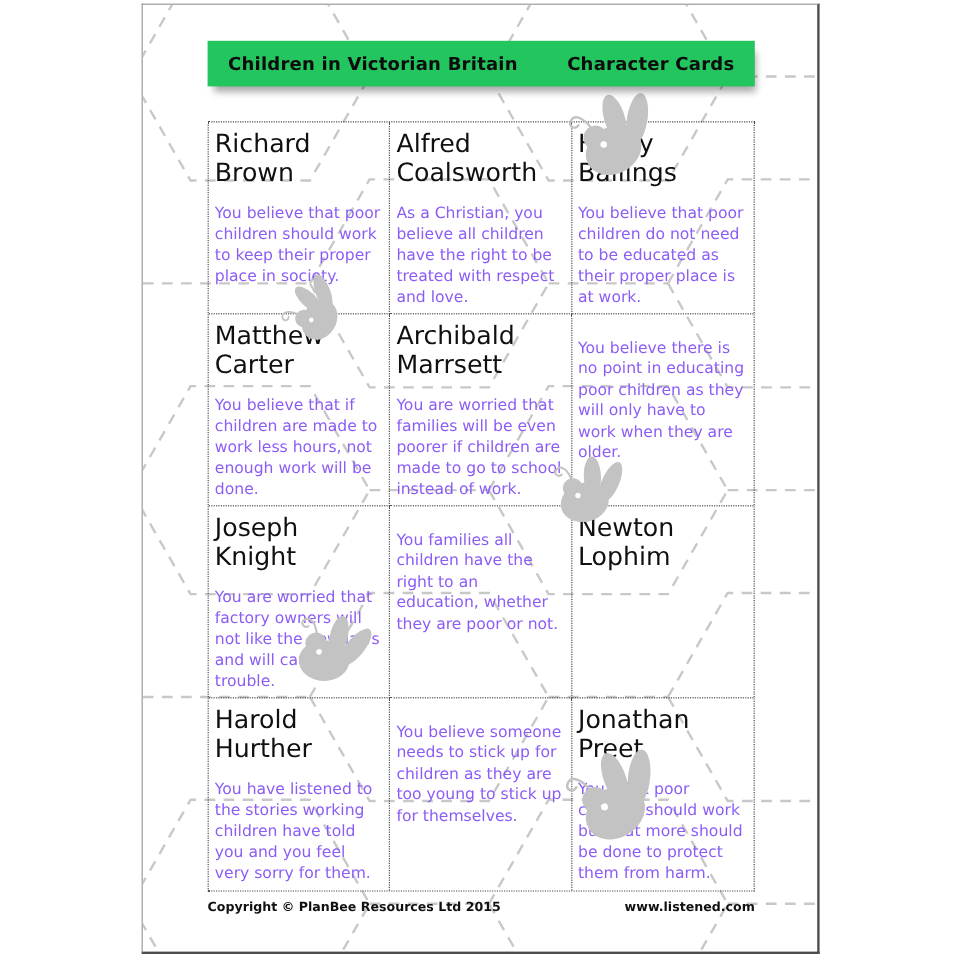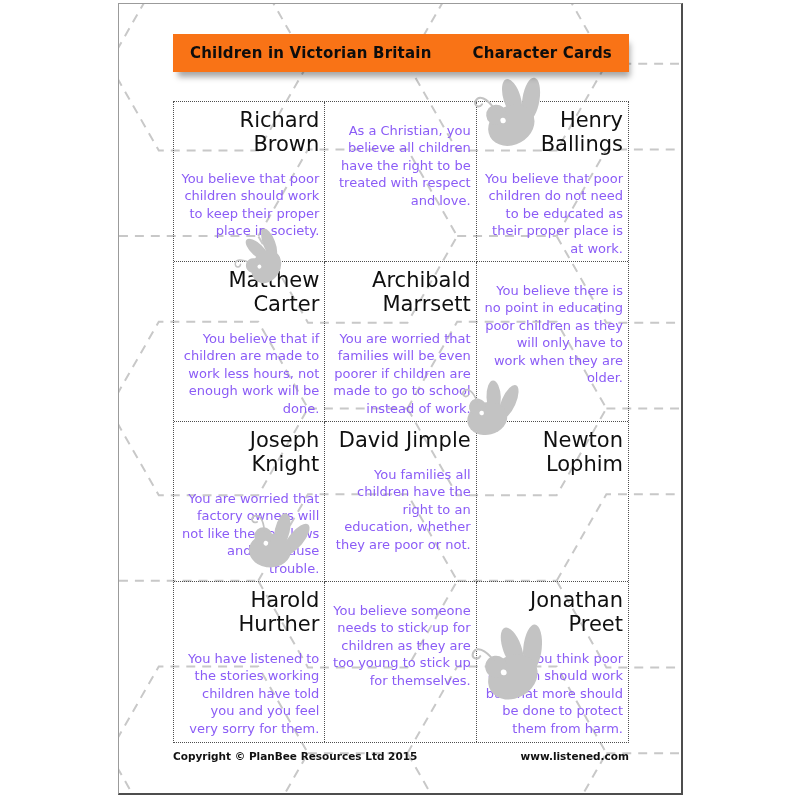--- a/index.html
+++ b/index.html
@@ -16,37 +16,37 @@
     position:absolute;left:118px;top:3px;width:565px;height:792px;
     background:#ffffff;box-sizing:border-box;
     border-top:1px solid #9b9b9b;border-left:1px solid #9b9b9b;
     border-right:2px solid #4d4d4d;border-bottom:2px solid #4d4d4d;
   }
   .hex-bg{position:absolute;left:0;top:0;width:100%;height:100%;z-index:0;pointer-events:none;}
 
   
   .header-bar{
     position:absolute;left:54px;top:30px;width:456px;height:38px;z-index:4;
-    background:#f97316;display:flex;align-items:center;justify-content:space-between;
+    background:#22c55e;display:flex;align-items:center;justify-content:space-between;
     padding:0 17px;box-sizing:border-box;
     box-shadow:3px 7px 6px -2px rgba(0,0,0,0.35);
   }
   .header-bar .h-left,.header-bar .h-right{
     font-size:15px;font-weight:bold;letter-spacing:0.2px;color:#0d0d0d;white-space:nowrap;
   }
 
   
   .cards{
     position:absolute;left:54px;top:97px;width:456px;height:642px;z-index:1;
     display:grid;grid-template-columns:repeat(3,1fr);grid-template-rows:repeat(4,1fr);
     border:1px dotted #4e4e4e;box-sizing:border-box;
   }
   .card{
     border-right:1px dotted #4e4e4e;border-bottom:1px dotted #4e4e4e;
-    box-sizing:border-box;padding:7px 5px 4px;text-align:right;overflow:hidden;
+    box-sizing:border-box;padding:7px 5px 4px;text-align:left;overflow:hidden;
   }
   .card:nth-child(3n){border-right:none;}
   .card:nth-child(n+10){border-bottom:none;}
   .card-name{
     position:relative;z-index:3;font-size:21px;line-height:1.14;color:#101010;
     margin:0 auto 3px;max-width:144px;
   }
   .card-text{
     position:relative;z-index:3;font-size:13px;line-height:1.34;color:#8b5cf6;
     margin:13px auto;max-width:146px;
@@ -149,20 +149,21 @@
           <use href="#bee-symbol"></use>
         </svg>
       </span>
 
     <div class="cards">
       <div class="card">
         <div class="card-name">Richard Brown</div>
         <div class="card-text">You believe that poor children should work to keep their proper place in society.</div>
       </div>
       <div class="card">
+        <div class="card-name">Alfred Coalsworth</div>
         <div class="card-text">As a Christian, you believe all children have the right to be treated with respect and love.</div>
       </div>
       <div class="card">
         <div class="card-name">Henry Ballings</div>
         <div class="card-text">You believe that poor children do not need to be educated as their proper place is at work.</div>
       </div>
       <div class="card">
         <div class="card-name">Matthew Carter</div>
         <div class="card-text">You believe that if children are made to work less hours, not enough work will be done.</div>
       </div>
@@ -171,21 +172,20 @@
         <div class="card-text">You are worried that families will be even poorer if children are made to go to school instead of work.</div>
       </div>
       <div class="card">
         <div class="card-text">You believe there is no point in educating poor children as they will only have to work when they are older.</div>
       </div>
       <div class="card">
         <div class="card-name">Joseph Knight</div>
         <div class="card-text">You are worried that factory owners will not like the new laws and will cause trouble.</div>
       </div>
       <div class="card">
-        <div class="card-name">David Jimple</div>
         <div class="card-text">You families all children have the right to an education, whether they are poor or not.</div>
       </div>
       <div class="card">
         <div class="card-name">Newton Lophim</div>
       </div>
       <div class="card">
         <div class="card-name">Harold Hurther</div>
         <div class="card-text">You have listened to the stories working children have told you and you feel very sorry for them.</div>
       </div>
       <div class="card">

